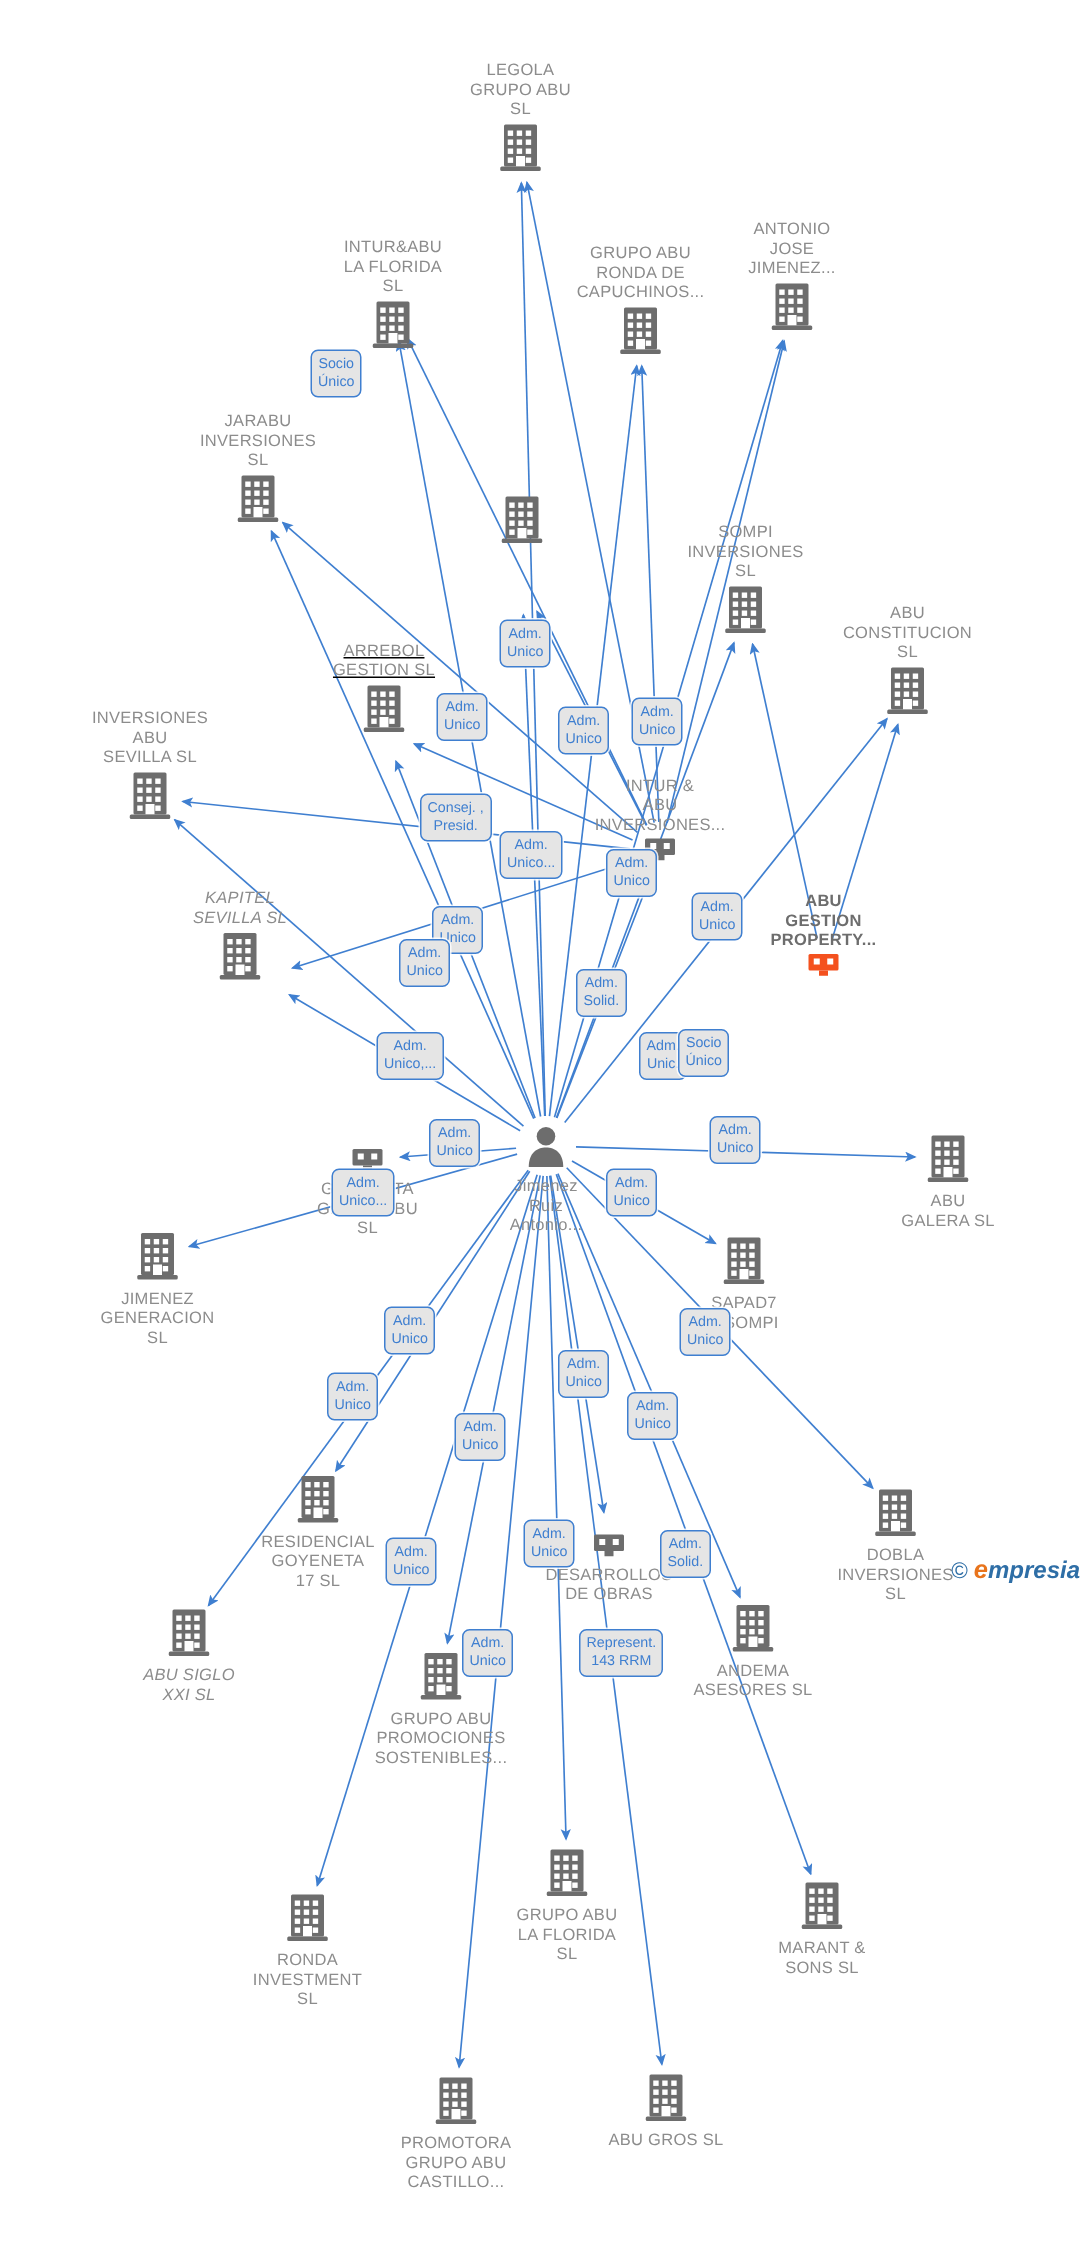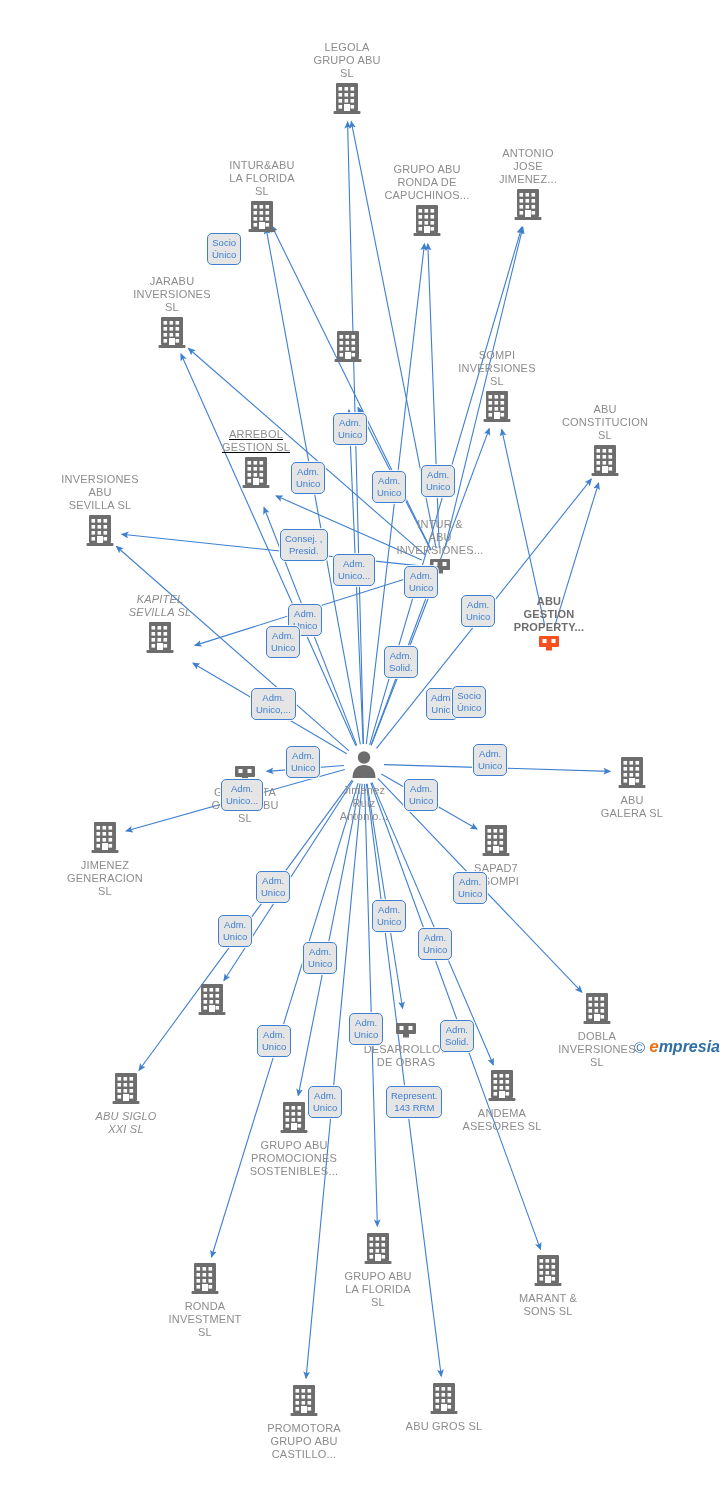--- a/index.html
+++ b/index.html
@@ -438,20 +438,23 @@
             <rect x="17.5" y="12" width="3.6" height="3.6" fill="#fff"></rect>
             <rect x="5.5" y="18" width="3.6" height="3.6" fill="#fff"></rect>
             <rect x="11.5" y="18" width="3.6" height="3.6" fill="#fff"></rect>
             <rect x="17.5" y="18" width="3.6" height="3.6" fill="#fff"></rect>
             <rect x="5.5" y="24" width="3.6" height="3.6" fill="#fff"></rect>
             <rect x="11.5" y="24" width="3.6" height="3.6" fill="#fff"></rect>
             <rect x="17.5" y="24" width="3.6" height="3.6" fill="#fff"></rect>
             <rect x="11" y="23" width="6" height="7" fill="#fff"></rect>
             <rect x="0.5" y="30" width="27" height="3" rx="1" fill="#6d6d6d"></rect>
           </svg></span>
+        <div class="lbl">RESIDENCIAL
+GOYENETA
+17  SL</div>
       </div>
       <div class="node below" style="left: 597px; top: 991px;">
         <span class="ico"><svg class="bldg" viewBox="0 0 28 34">
             <rect x="3" y="2" width="22" height="28" rx="1" fill="#6d6d6d"></rect>
             <rect x="5.5" y="6" width="3.6" height="3.6" fill="#fff"></rect>
             <rect x="11.5" y="6" width="3.6" height="3.6" fill="#fff"></rect>
             <rect x="17.5" y="6" width="3.6" height="3.6" fill="#fff"></rect>
             <rect x="5.5" y="12" width="3.6" height="3.6" fill="#fff"></rect>
             <rect x="11.5" y="12" width="3.6" height="3.6" fill="#fff"></rect>
             <rect x="17.5" y="12" width="3.6" height="3.6" fill="#fff"></rect>

